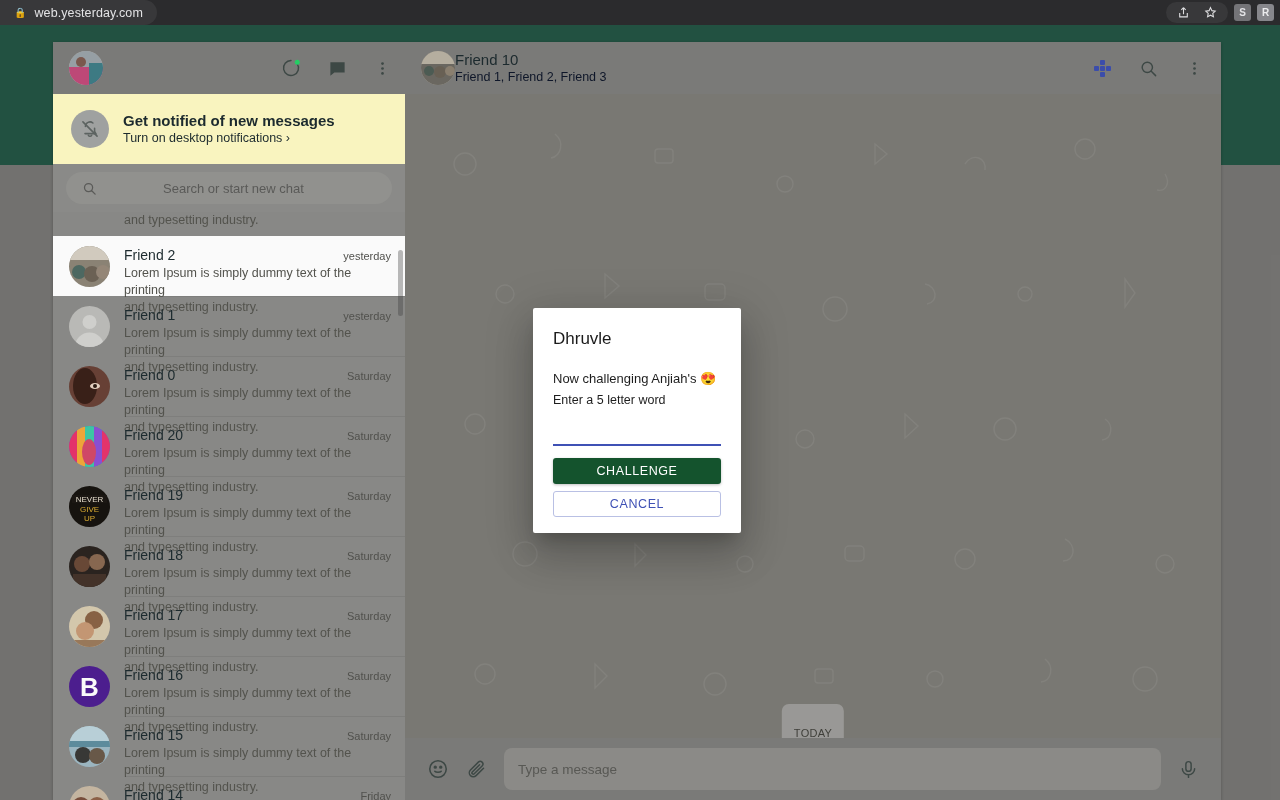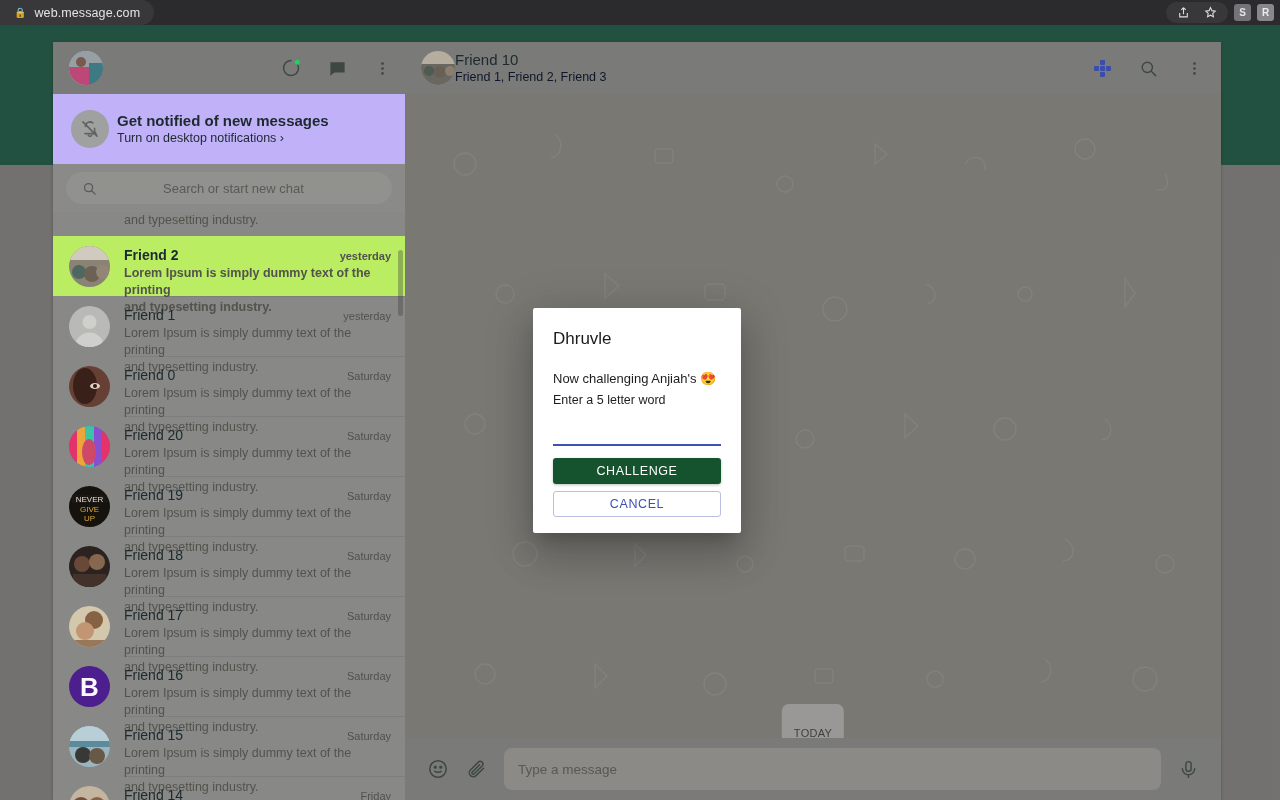--- a/index.html
+++ b/index.html
@@ -59,22 +59,22 @@
   }
   .avatar {
     width: 34px; height: 34px; border-radius: 50%;
     overflow: hidden; flex-shrink: 0; background: #b4b0a8;
   }
   .side-header-icons { margin-left: auto; display: flex; align-items: center; gap: 27px; }
   .hicon { color: #3f4a47; display: flex; align-items: center; cursor: pointer; }
 
   
   .notif-banner {
-    height: 70px; background: #c4b5fd; display: flex; align-items: center;
-    gap: 8px; padding: 0 18px; flex-shrink: 0; cursor: pointer;
+    height: 70px; background: #fef9c3; display: flex; align-items: center;
+    gap: 14px; padding: 0 18px; flex-shrink: 0; cursor: pointer;
   }
   .notif-circle {
     width: 38px; height: 38px; border-radius: 50%; background: #a3a5a4;
     display: flex; align-items: center; justify-content: center; flex-shrink: 0;
   }
   .notif-title { color: #1d2b2f; font-size: 15px; font-weight: 600; line-height: 19px; }
   .notif-sub { color: #1d2b2f; font-size: 12.5px; line-height: 17px; }
 
   
   .search-wrap { height: 48px; background: #8d8d8b; display: flex; align-items: center; padding: 0 13px; flex-shrink: 0; }
@@ -83,21 +83,21 @@
     display: flex; align-items: center; gap: 18px; padding: 0 16px;
   }
   .search-placeholder { color: #5c5c5a; font-size: 13px; margin-left: 48px; }
 
   
   .chat-list { flex: 1; overflow: hidden; position: relative; background: #8b8b89; }
   .chat-row {
     display: flex; gap: 14px; padding: 10px 14px 10px 16px;
     height: 60px; align-items: flex-start; cursor: pointer; position: relative;
   }
-  .chat-row.selected { background: #bef264; font-weight: bold; }
+  .chat-row.selected { background: #ffffff; }
   .chat-row .row-sep {
     position: absolute; left: 72px; right: 0; top: 0; height: 1px; background: rgba(0,0,0,.07);
   }
   .chat-av { width: 41px; height: 41px; border-radius: 50%; overflow: hidden; flex-shrink: 0; }
   .chat-body { flex: 1; min-width: 0; }
   .chat-line1 { display: flex; align-items: baseline; }
   .chat-name { font-size: 14px; color: #1d2b2f; line-height: 19px; }
   .chat-time { margin-left: auto; font-size: 11px; color: #53534f; }
   .chat-msg { font-size: 12.5px; color: #55554f; line-height: 17px; }
   .partial-row { height: 24px; overflow: hidden; padding-top: 0; }
@@ -172,21 +172,21 @@
   .game-icon i.c { left: 6px; top: 6px; }
   .game-icon i.r { left: 12px; top: 6px; }
   .game-icon i.b { left: 6px; top: 12px; }
 </style>
 </head>
 <body>
 
 <div class="browser-bar">
   <div class="url-pill">
     <span class="lock">🔒</span>
-    <span class="url-text">web.message.com</span>
+    <span class="url-text">web.yesterday.com</span>
   </div>
   <div class="chrome-right">
     <div class="chrome-pill">
       <svg class="chrome-ico" viewBox="0 0 24 24" fill="none" stroke="currentColor" stroke-width="2">
         <path d="M12 3v12M12 3l-4 4M12 3l4 4"></path>
           <path d="M5 13v7h14v-7"></path>
       </svg>
       <svg class="chrome-ico" viewBox="0 0 24 24" fill="none" stroke="currentColor" stroke-width="2">
         <path d="M12 3l2.6 5.6 6.1.8-4.5 4.3 1.2 6.1L12 17l-5.4 2.8 1.2-6.1-4.5-4.3 6.1-.8z"></path>
       </svg>

